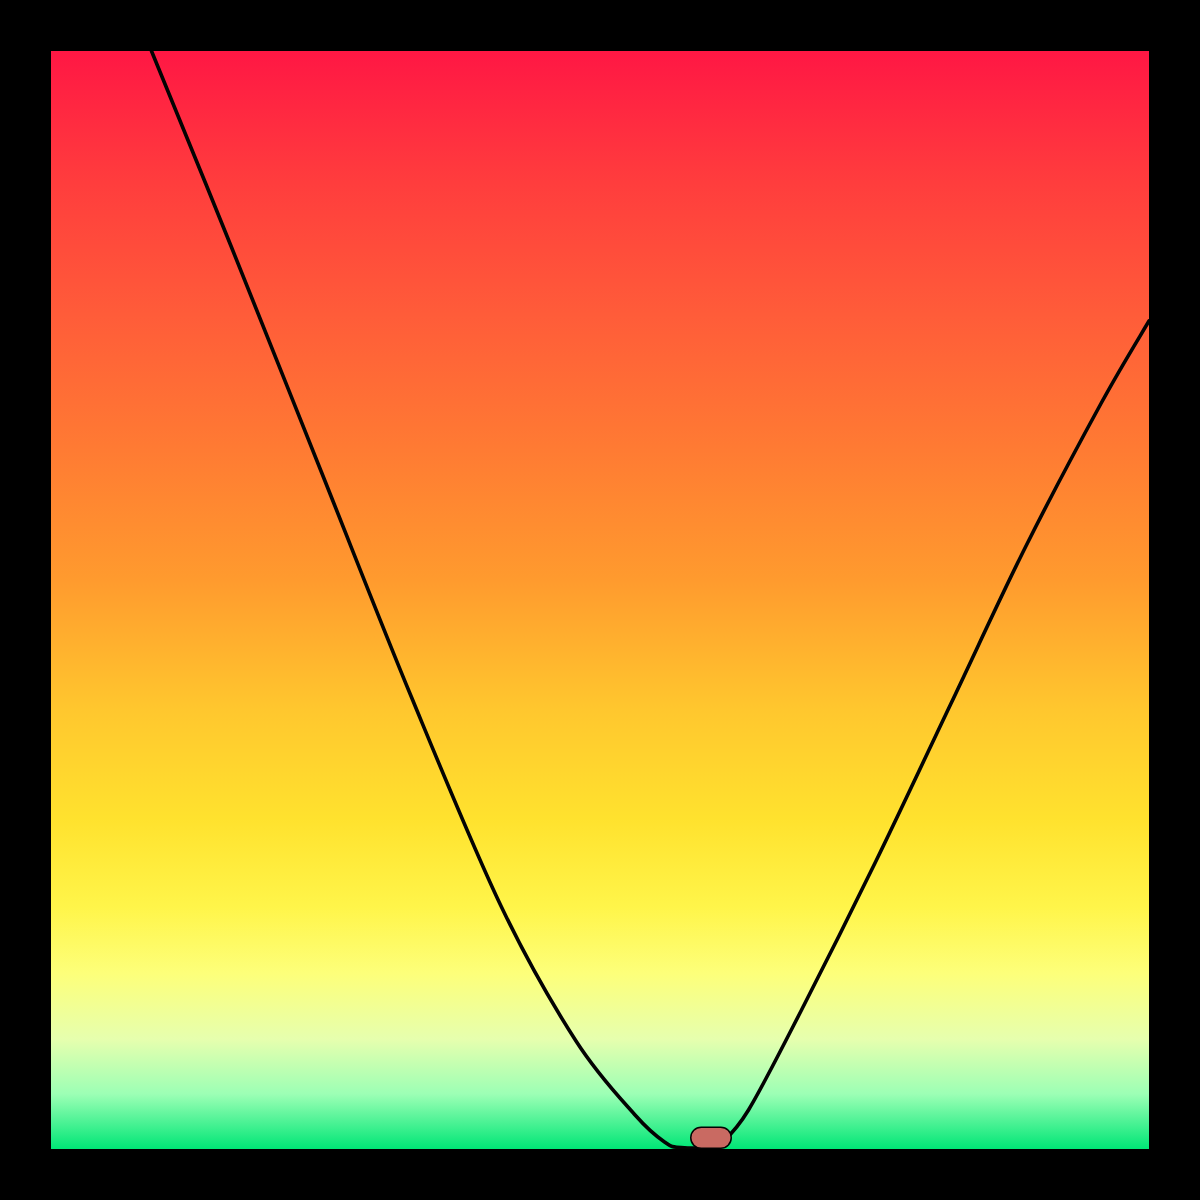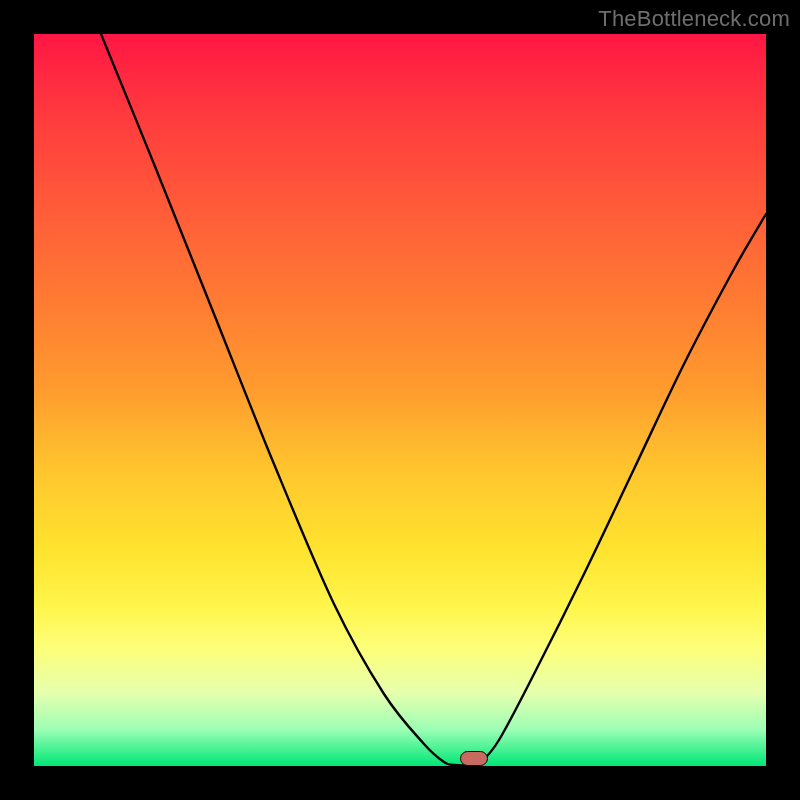--- a/index.html
+++ b/index.html
@@ -49,14 +49,13 @@
 
 <div class="frame">
   <div class="plot-area"></div>
 
   <svg class="curve-svg" viewBox="0 0 732 732">
     <path id="curve-path" fill="none" stroke="#030303" stroke-width="2.4" stroke-linecap="round" d="M 67 0 C 75.83333333333333 21.666666666666668, 101.16666666666667 83.33333333333334, 120 130 C 138.83333333333334 176.66666666666666, 160 230, 180 280 C 200 330, 220 381.6666666666667, 240 430 C 260 478.3333333333333, 281.6666666666667 531.6666666666666, 300 570 C 318.3333333333333 608.3333333333334, 335 636.6666666666666, 350 660 C 365 683.3333333333334, 380 698.6666666666666, 390 710 C 400 721.3333333333334, 405 724.5, 410 728 C 415 731.5, 415 730.5, 420 731 C 425 731.5, 435.6666666666667 731.3333333333334, 440 731 C 444.3333333333333 730.6666666666666, 441.8333333333333 733.1666666666666, 446 729 C 450.1666666666667 724.8333333333334, 456 720.8333333333334, 465 706 C 474 691.1666666666666, 485.8333333333333 667.6666666666666, 500 640 C 514.1666666666666 612.3333333333334, 533.3333333333334 574.1666666666666, 550 540 C 566.6666666666666 505.8333333333333, 583.3333333333334 470, 600 435 C 616.6666666666666 400, 633.3333333333334 363.3333333333333, 650 330 C 666.6666666666666 296.6666666666667, 686.3333333333334 260, 700 235 C 713.6666666666666 210, 726.6666666666666 189.16666666666666, 732 180"></path>
   </svg>
 
   <div id="marker" class="marker" style="left: 460px; top: 751px; background: rgb(201, 106, 98);"></div>
 
-  <div class="watermark">TheBottleneck.com</div>
 </div>
 
 </body></html>

